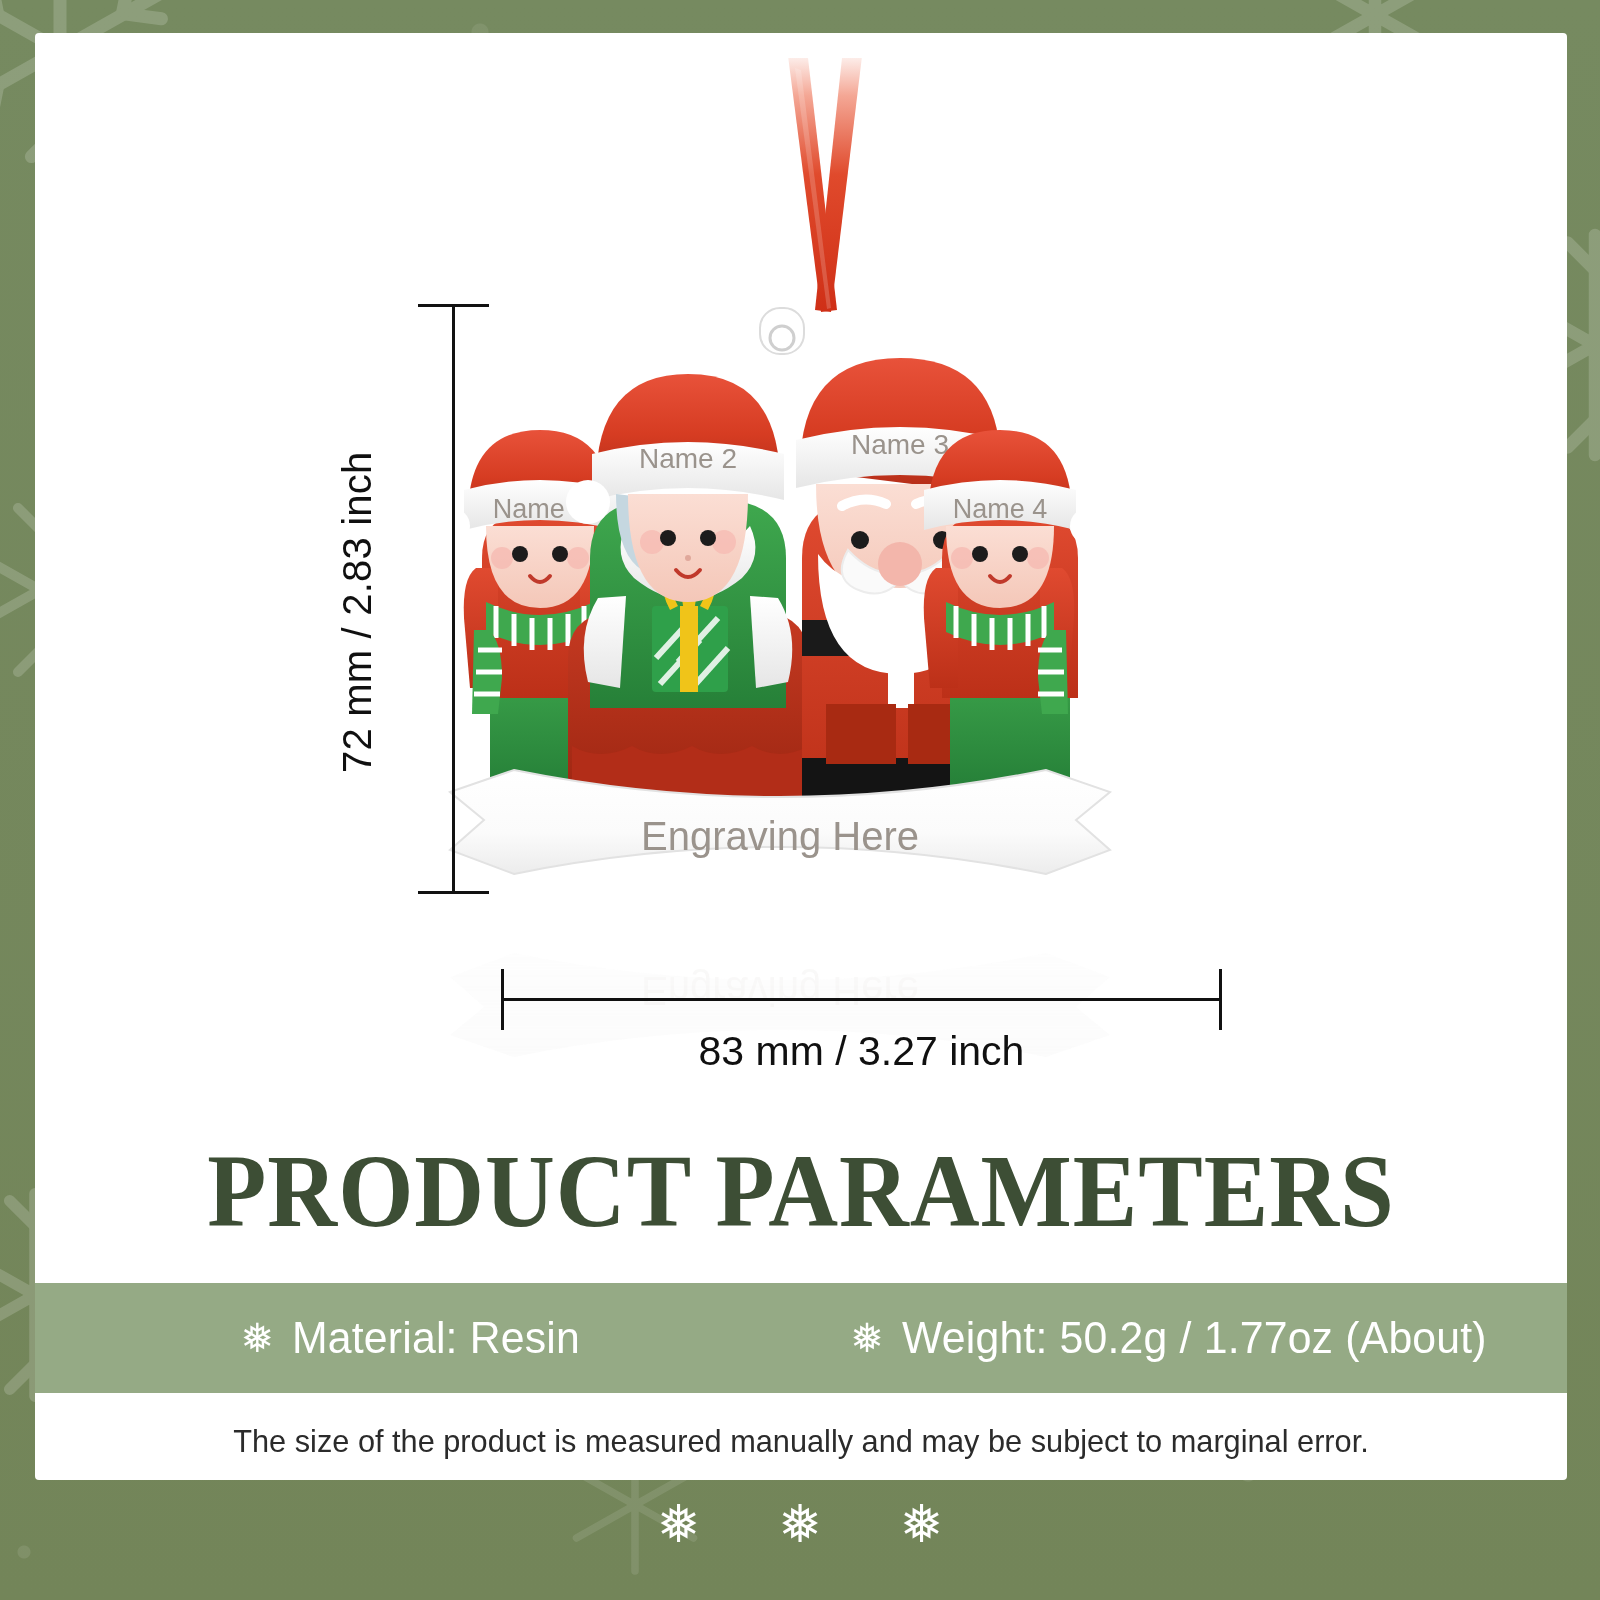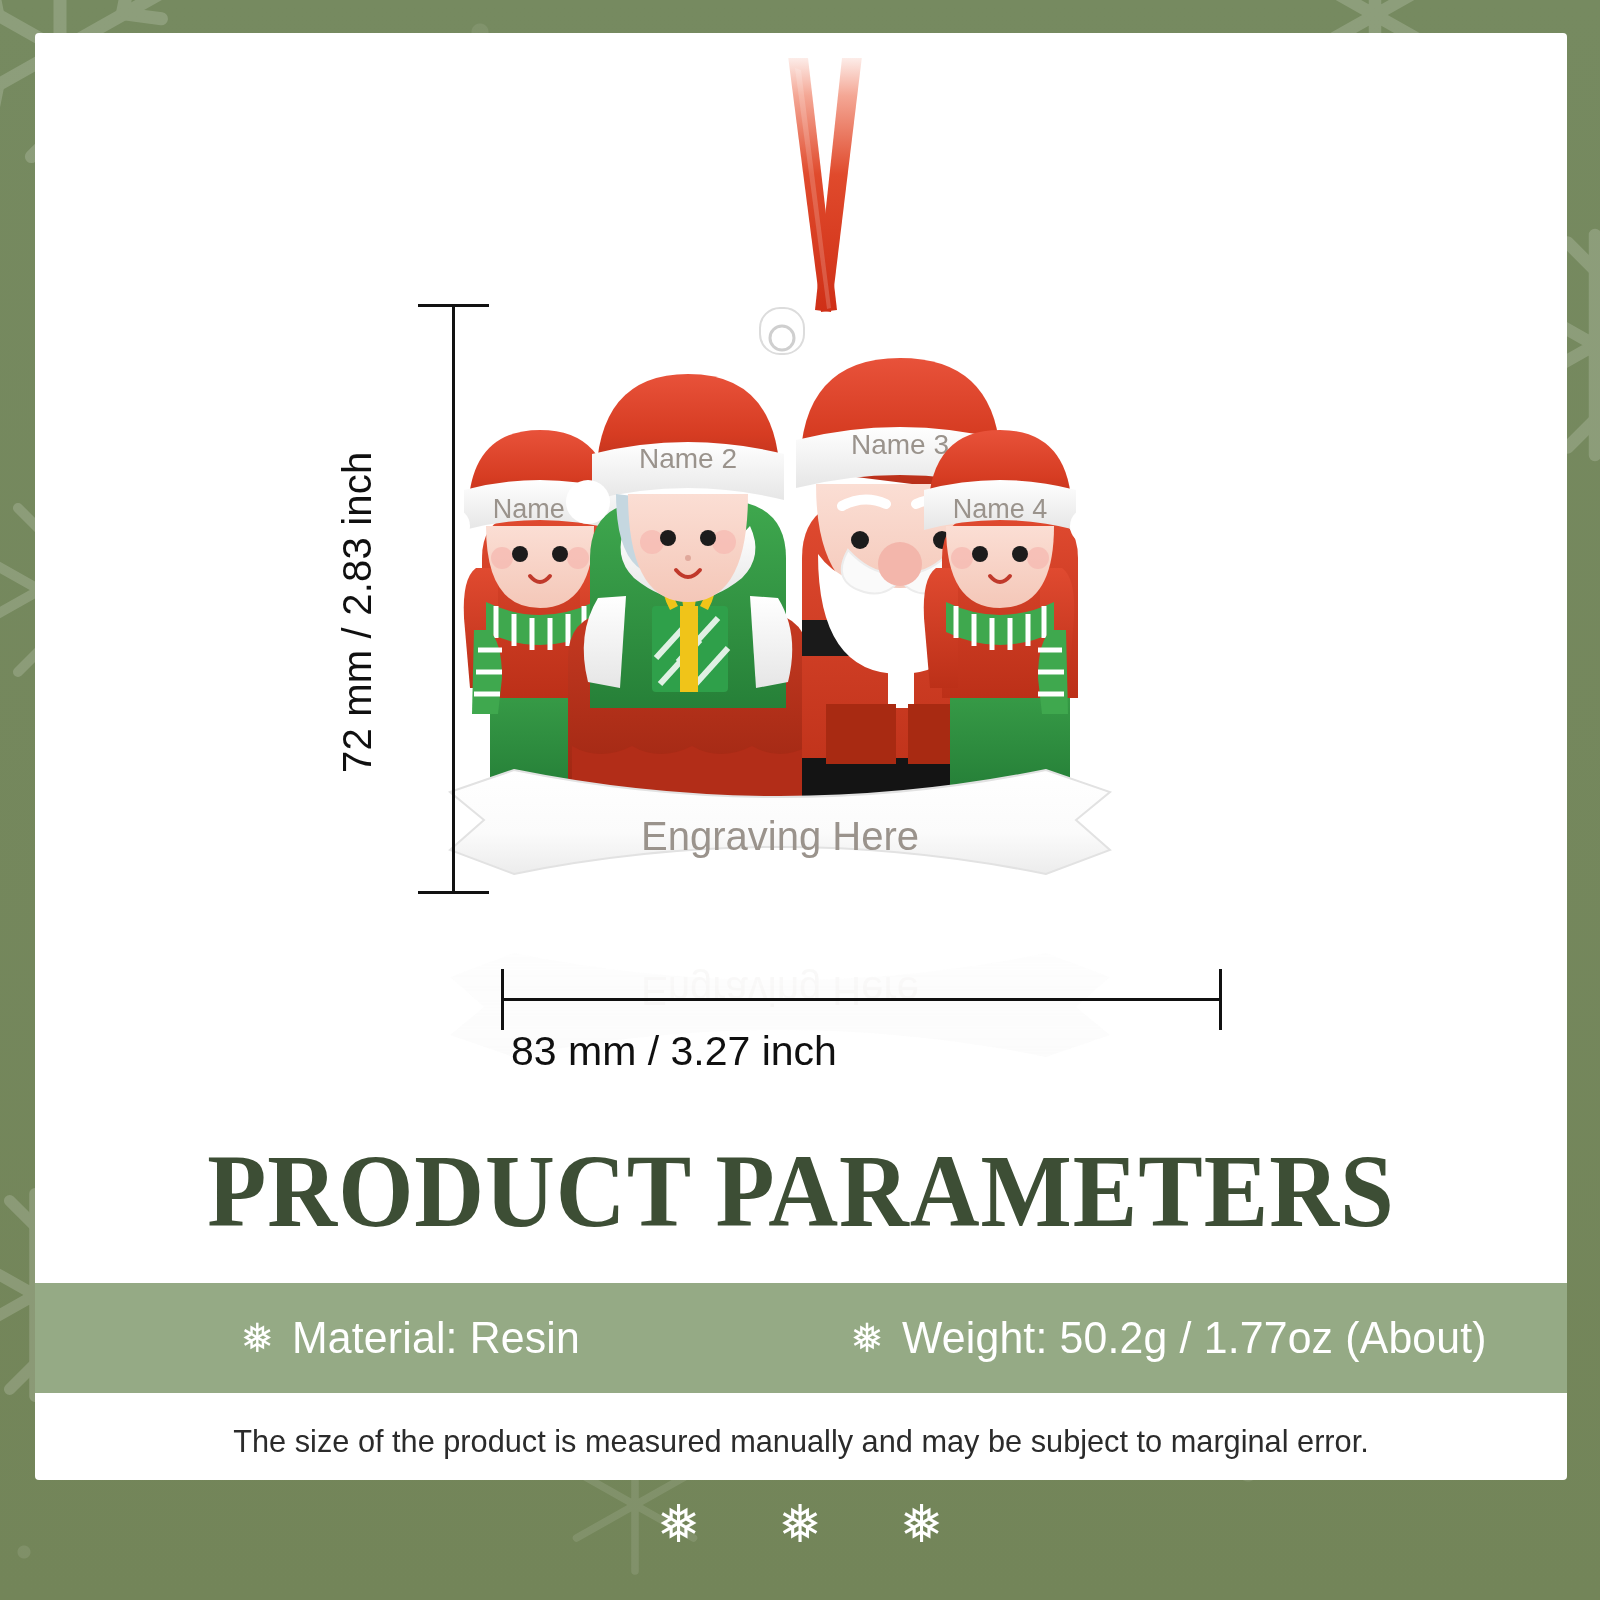--- a/index.html
+++ b/index.html
@@ -79,23 +79,23 @@
     width: 320px;
     transform: rotate(-90deg);
     transform-origin: 160px 160px;
     text-align: center;
     font-size: 40px; color: #101010;
     letter-spacing: .2px;
     white-space: nowrap;
   }
   #h-label {
     position: absolute;
-    left: 476px; top: 995px;
+    left: 466px; top: 995px;
     width: 721px;
-    text-align: left;
+    text-align: center;
     font-size: 41px; color: #101010;
   }
 
   
   #heading {
     position: absolute;
     left: 0; top: 1098px;
     width: 1532px;
     text-align: center;
     font-family: "Liberation Serif", serif;

